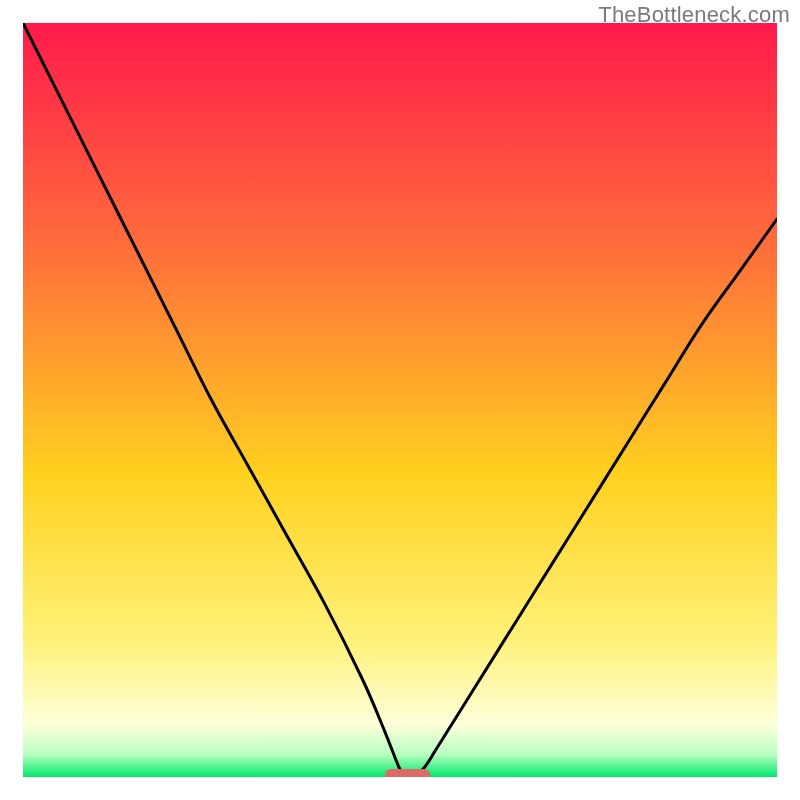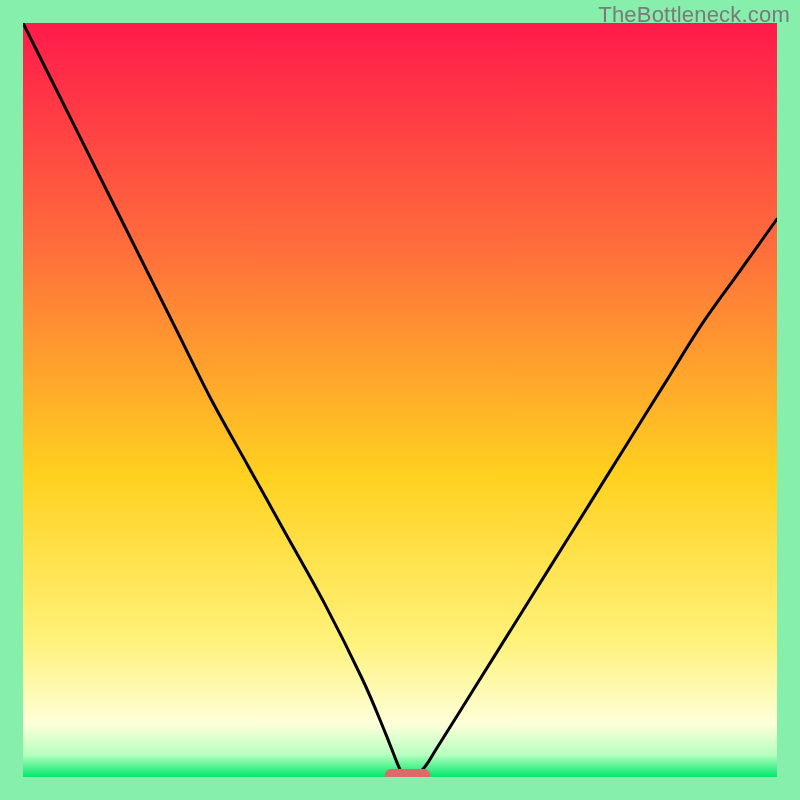--- a/index.html
+++ b/index.html
@@ -8,21 +8,21 @@
     width: 800px;
     height: 800px;
     background: #000;
     overflow: hidden;
     font-family: Arial, Helvetica, sans-serif;
   }
   .frame {
     position: relative;
     width: 800px;
     height: 800px;
-    background: #86efac;
+    background: #ffffff;
   }
   .plot-area {
     position: absolute;
     left: 23px;
     top: 23px;
     width: 754px;
     height: 754px;
     
   }
   .watermark {

